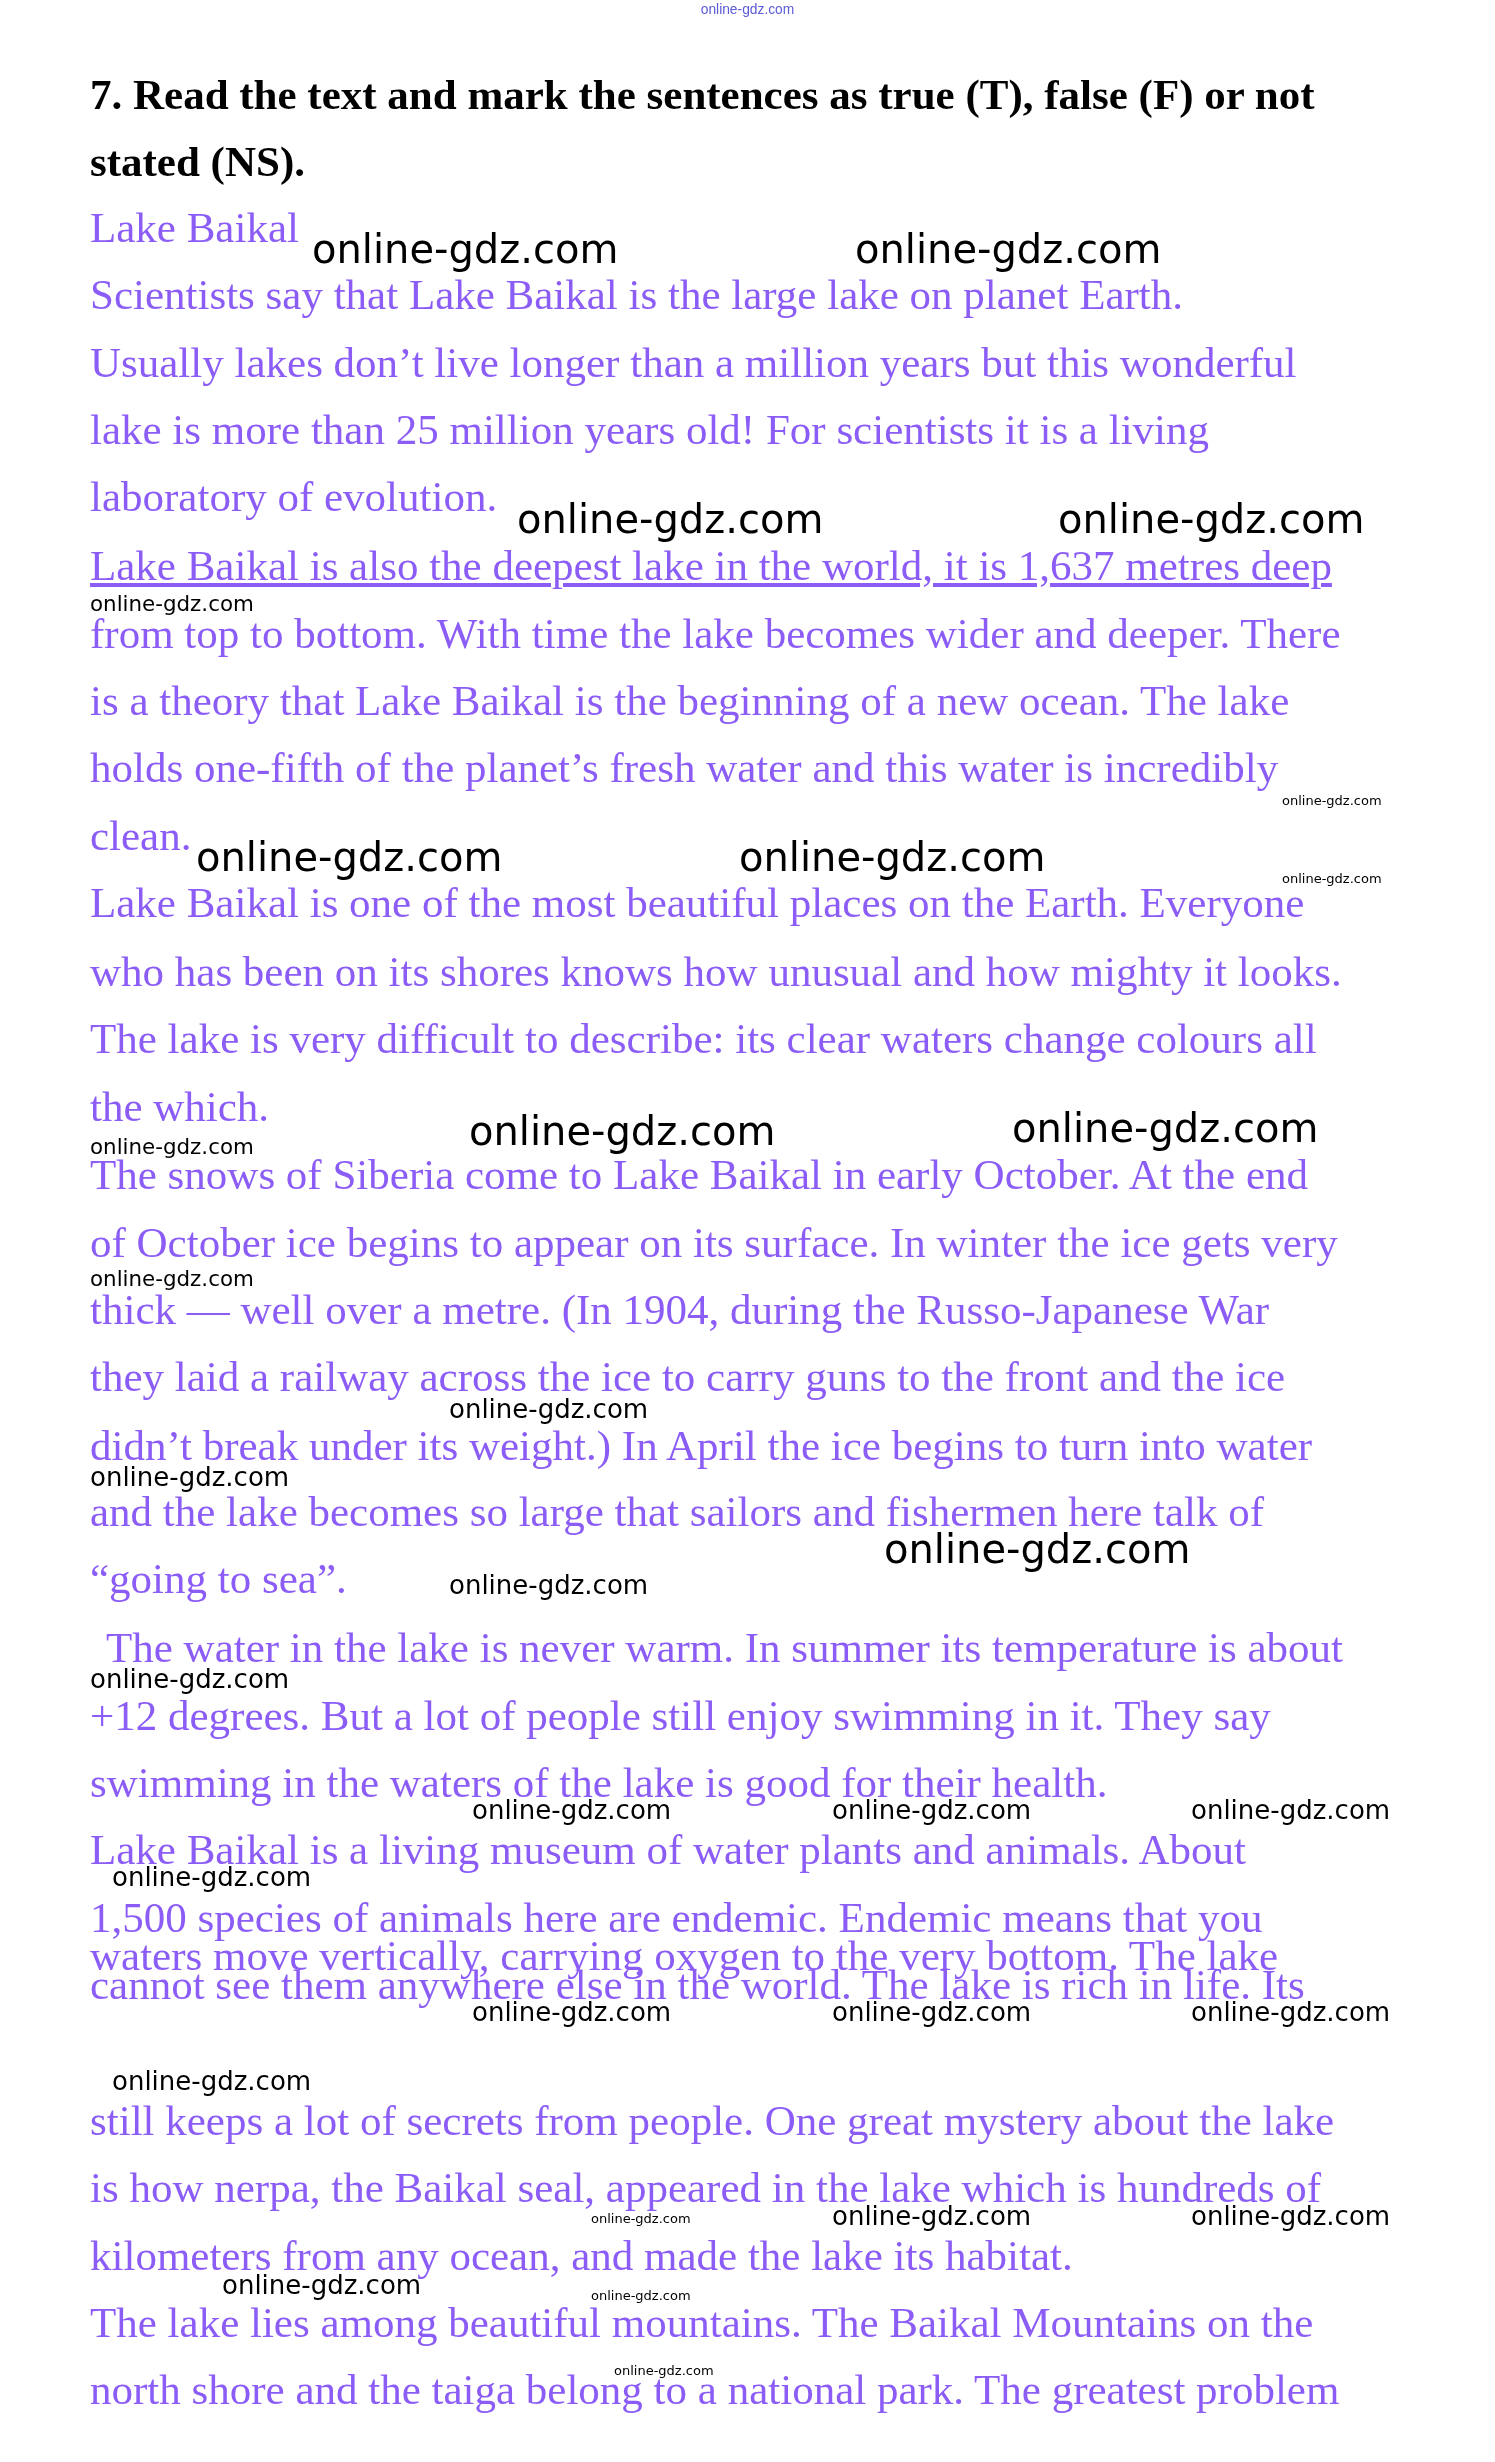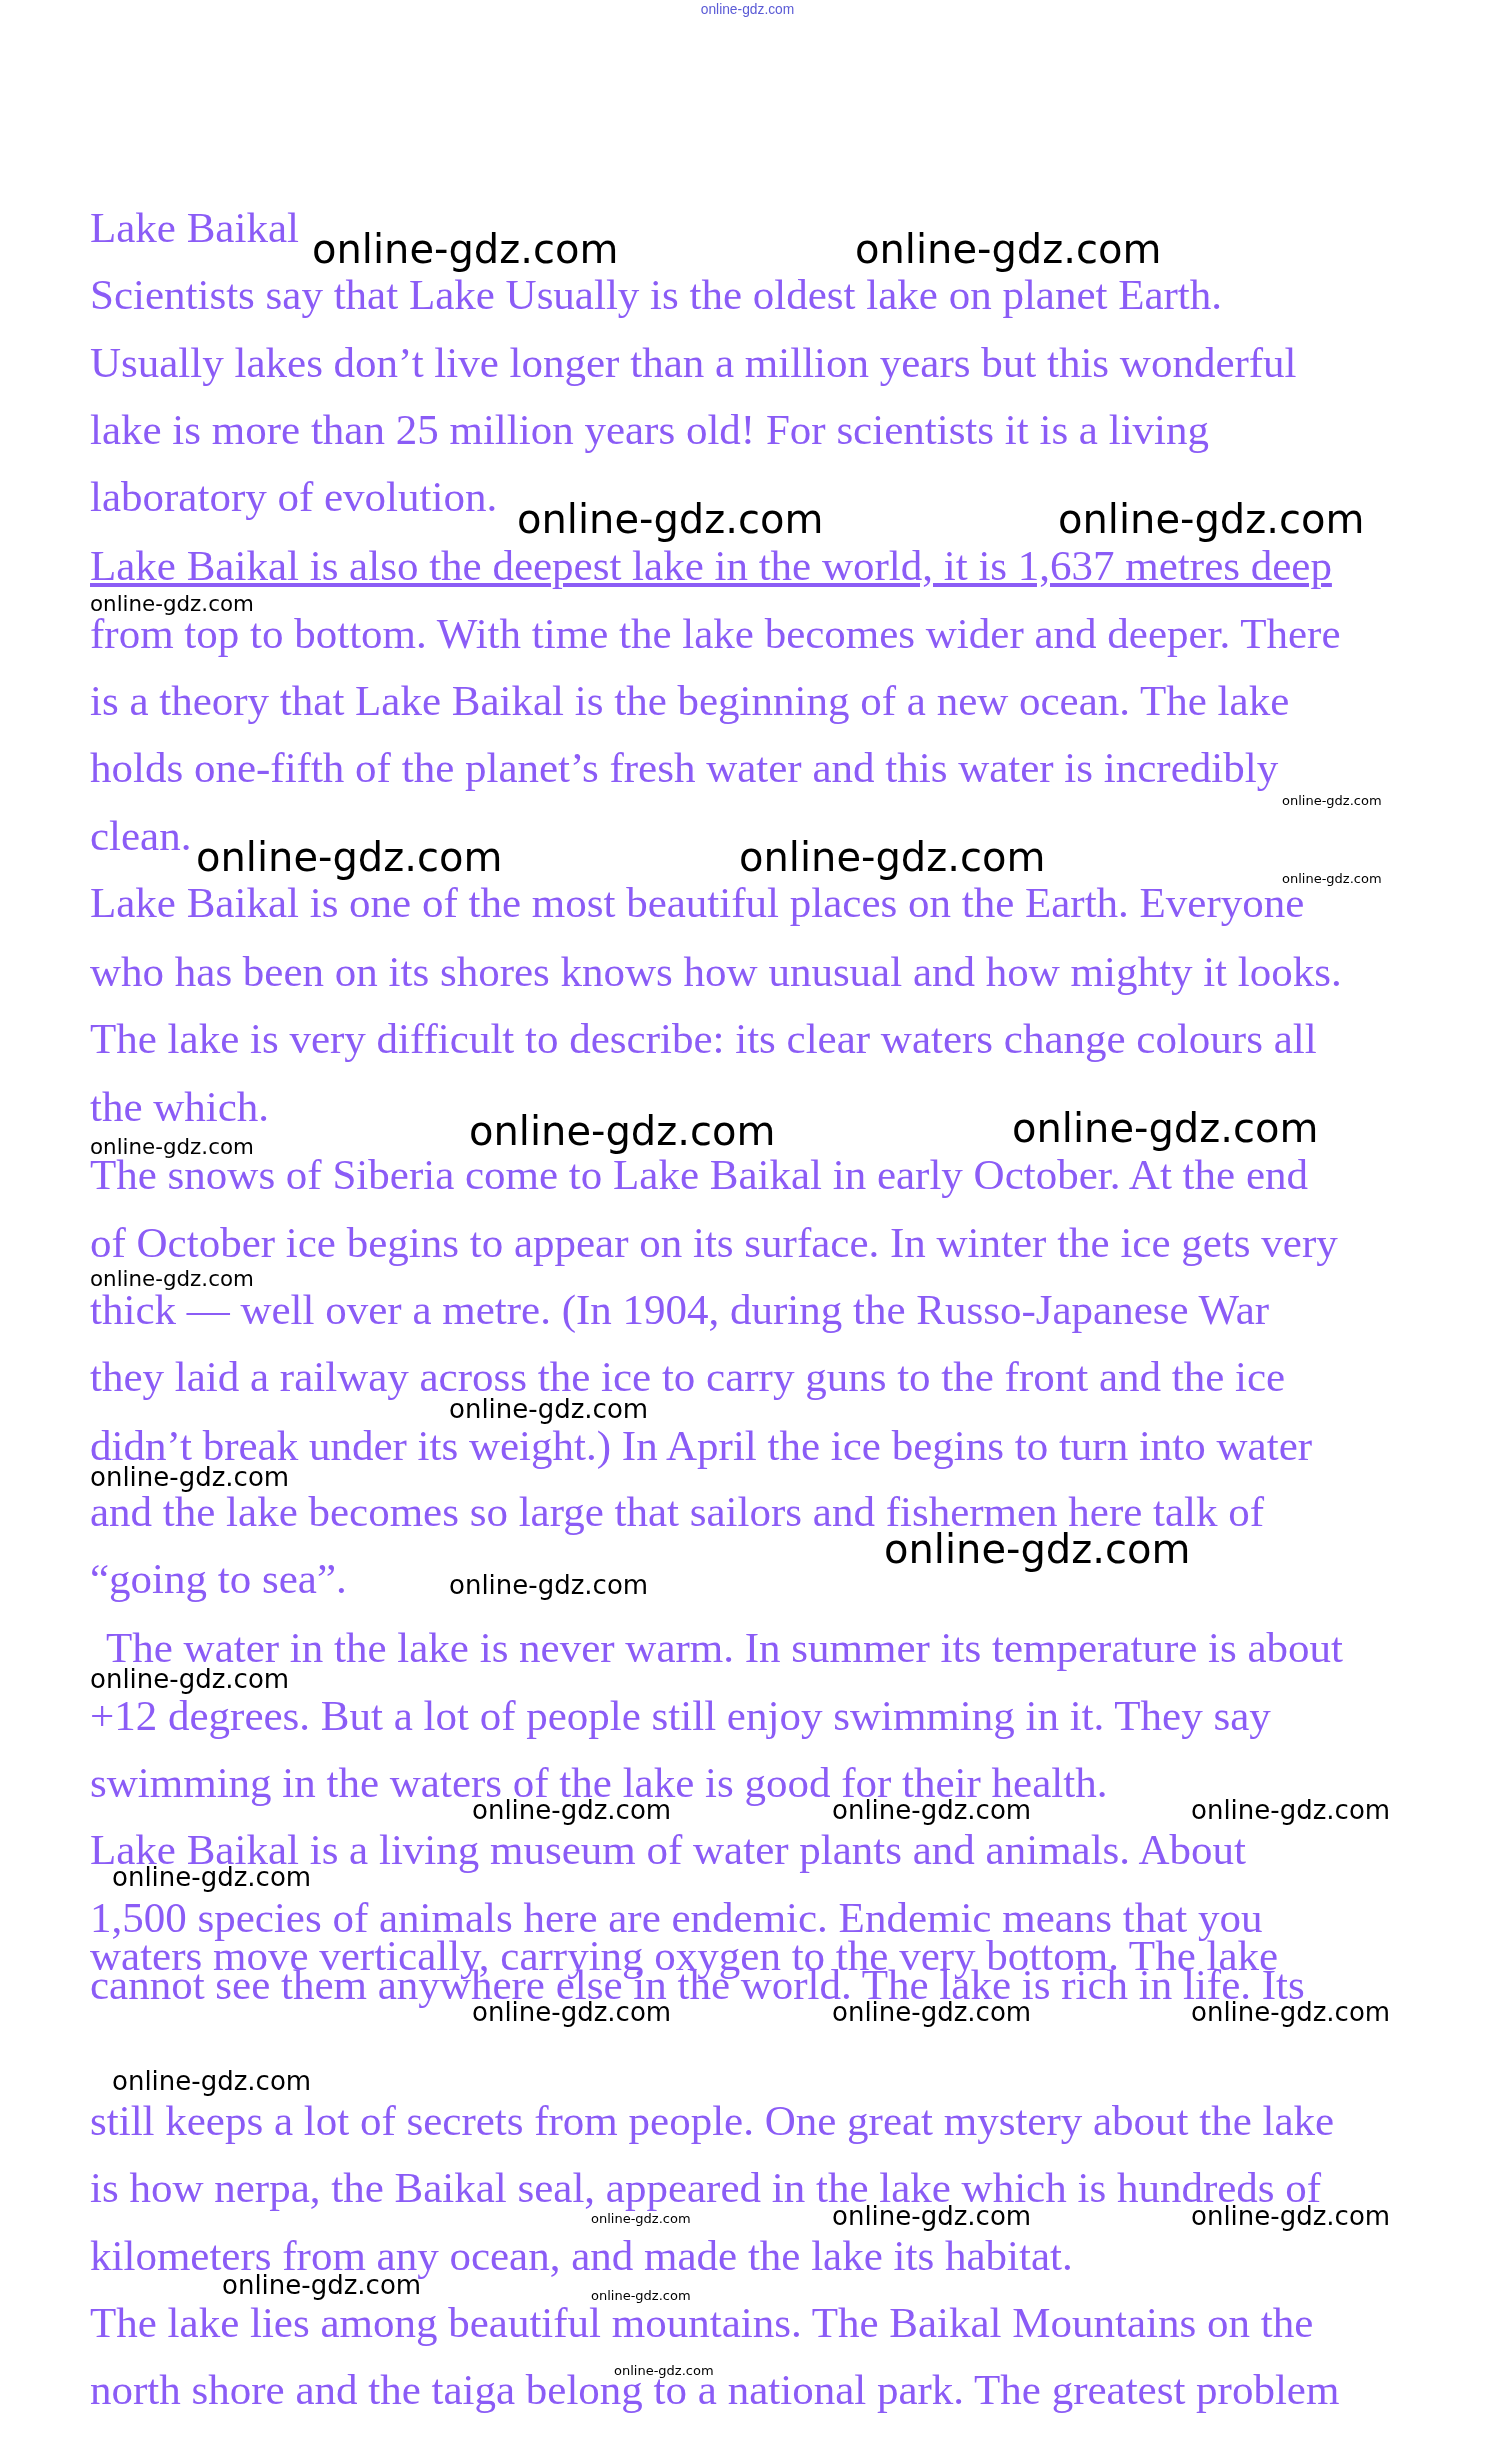--- a/index.html
+++ b/index.html
@@ -14,23 +14,24 @@
   .wm { position: absolute; font-family: "DejaVu Sans", sans-serif; color: #000; white-space: nowrap; }
   .wm-l { font-size: 40px; }
   .wm-m { font-size: 26px; }
   .wm-s { font-size: 13px; }
 </style>
 </head>
 <body>
 
 <div class="page">
   <div class="top-wm">online-gdz.com</div>
+  <div class="title">7. Read the text and mark the sentences as true (T), false (F) or not stated (NS).</div>
   <div class="line" style="top:205px">Lake Baikal</div>
   <div id="body-lines">
-      <div class="line" style="top: 272px;">Scientists say that Lake Usually is the oldest lake on planet Earth.</div>
+      <div class="line" style="top: 272px;">Scientists say that Lake Baikal is the large lake on planet Earth.</div>
       <div class="line" style="top: 340px;">Usually lakes don’t live longer than a million years but this wonderful</div>
       <div class="line" style="top: 407px;">lake is more than 25 million years old! For scientists it is a living</div>
       <div class="line" style="top: 474px;">laboratory of evolution.</div>
       <div class="line" style="top: 543px; text-decoration: underline;">Lake Baikal is also the deepest lake in the world, it is 1,637 metres deep</div>
       <div class="line" style="top: 611px;">from top to bottom. With time the lake becomes wider and deeper. There</div>
       <div class="line" style="top: 678px;">is a theory that Lake Baikal is the beginning of a new ocean. The lake</div>
       <div class="line" style="top: 745px;">holds one-fifth of the planet’s fresh water and this water is incredibly</div>
       <div class="line" style="top: 813px;">clean.</div>
       <div class="line" style="top: 880px;">Lake Baikal is one of the most beautiful places on the Earth. Everyone</div>
       <div class="line" style="top: 949px;">who has been on its shores knows how unusual and how mighty it looks.</div>

